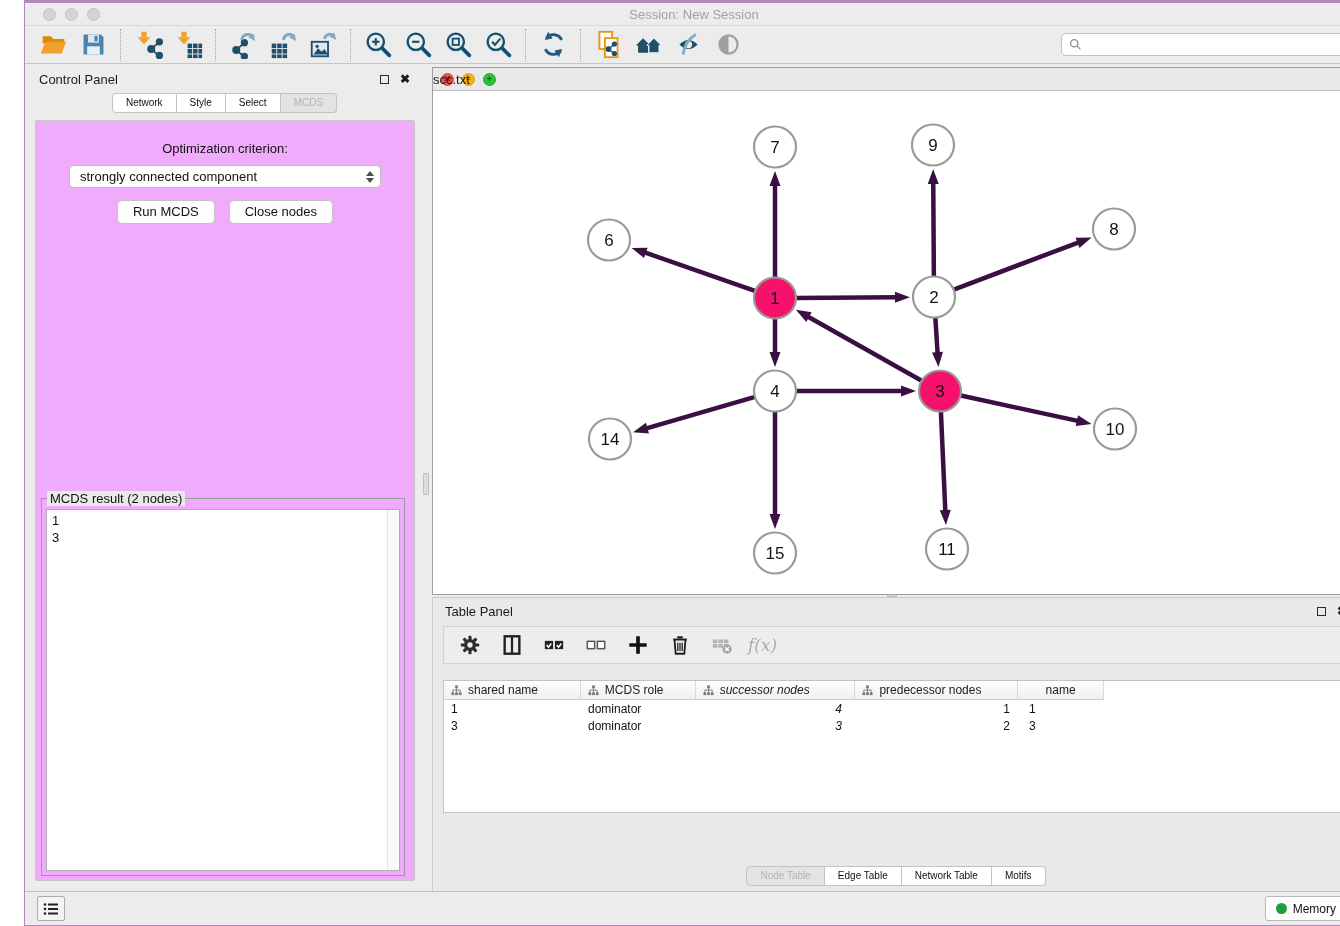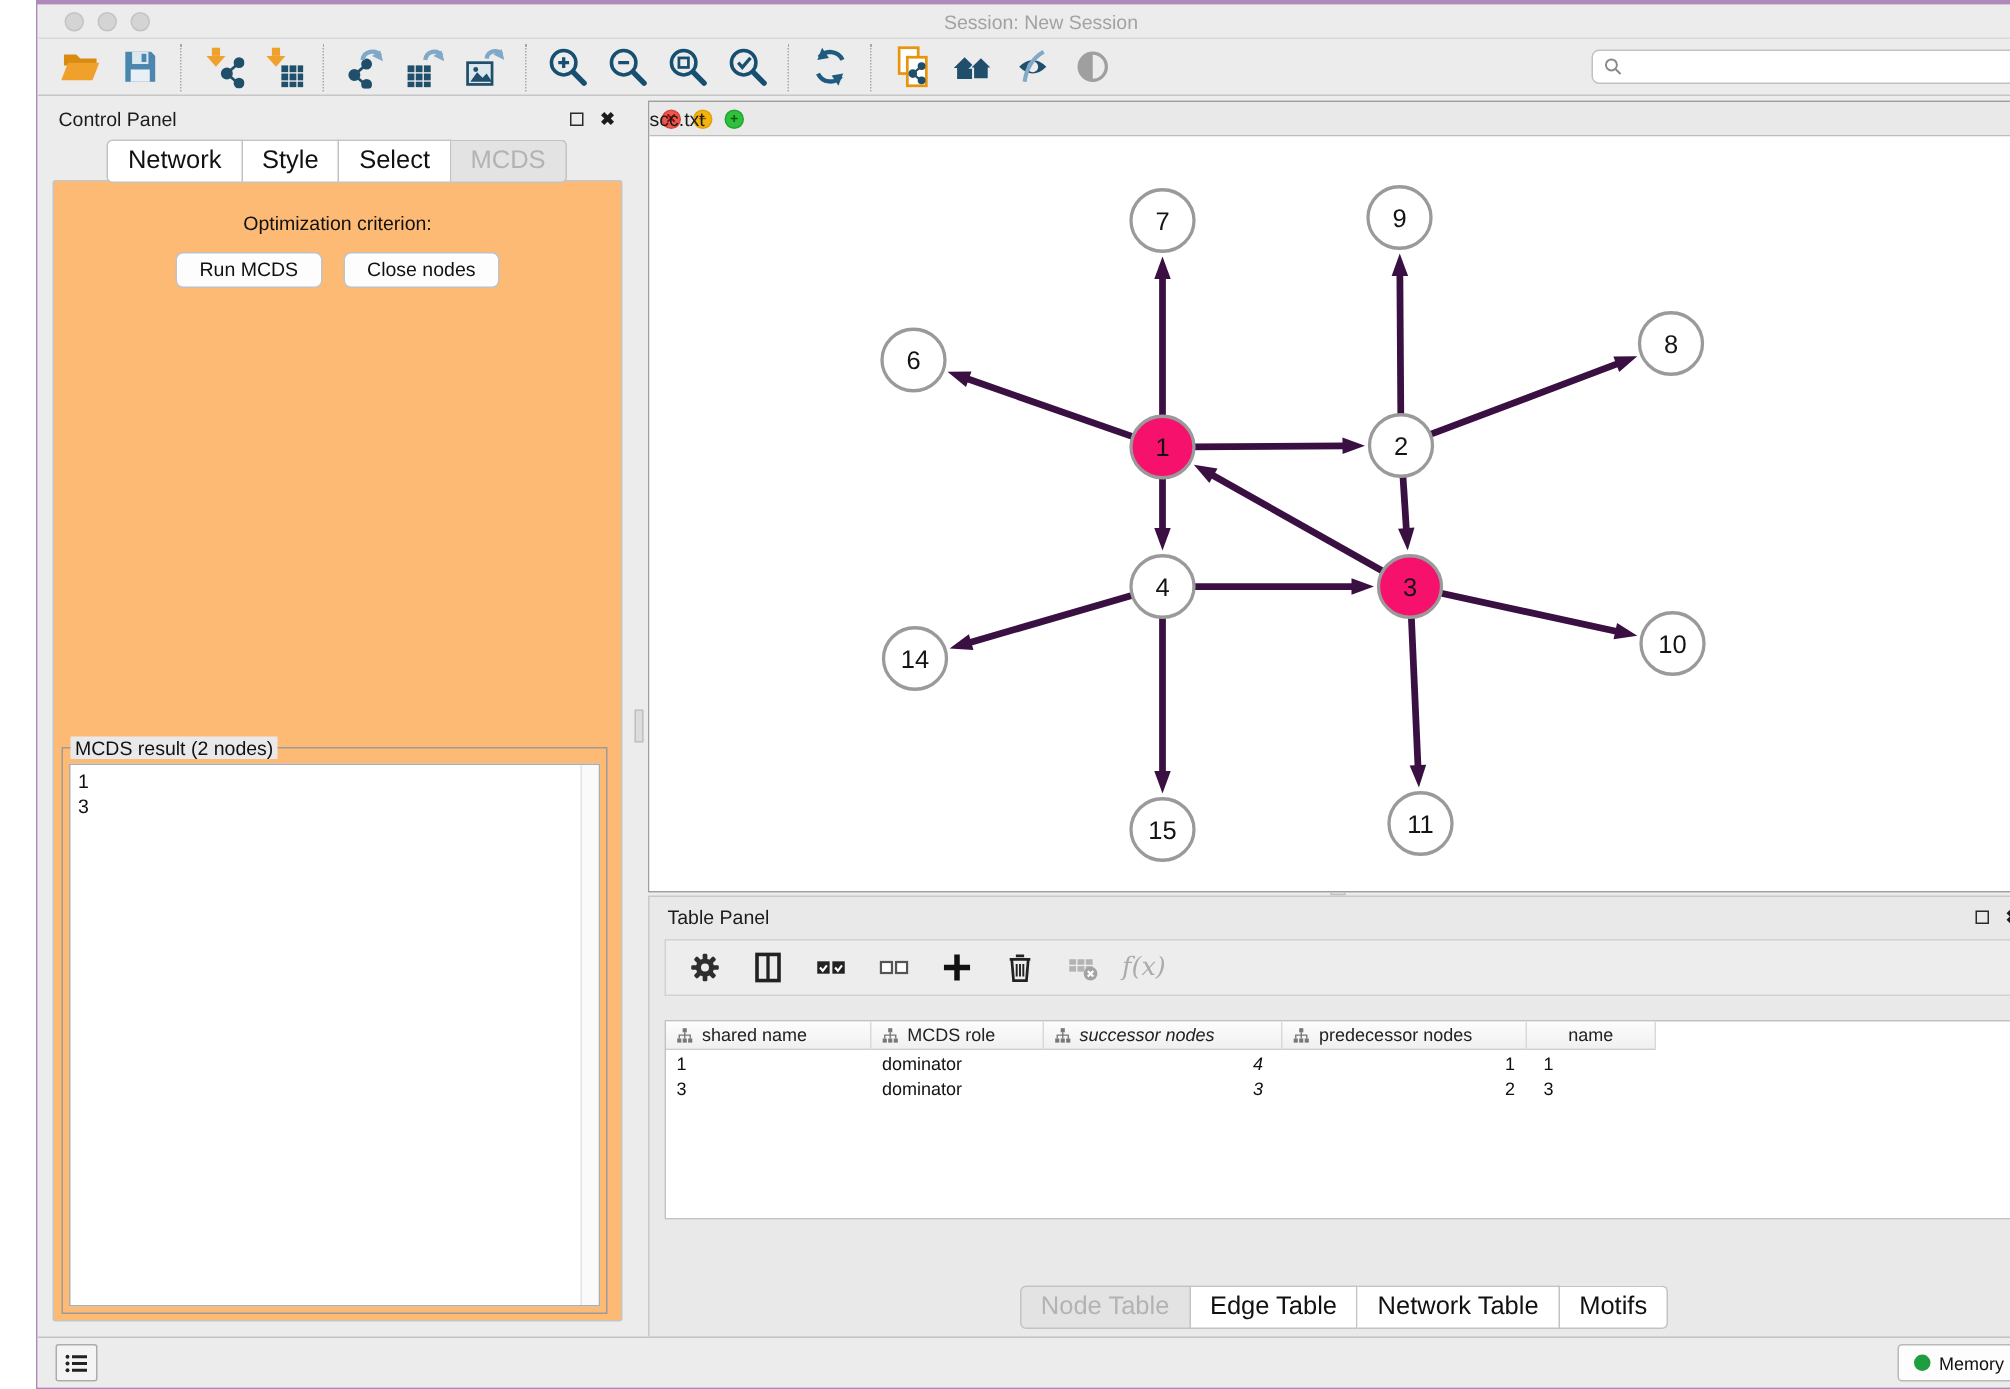--- a/index.html
+++ b/index.html
@@ -22,25 +22,25 @@
   .searchbox input { border:none; outline:none; flex:1; font-size:12px; background:transparent; }
 
   
   .control-panel { position:absolute; left:0; top:62px; width:399px; height:826px; background:#ececec; }
   .cp-header { height:28px; display:flex; align-items:center; padding:0 14px; }
   .panel-title { font-size:13px; color:#1c1c1c; }
   .hdr-icons { margin-left:auto; display:flex; gap:11px; align-items:center; }
   .float-ic { width:9px; height:9px; border:1.5px solid #2b2b2b; display:inline-block; }
   .close-ic { font-size:12px; font-weight:bold; color:#1c1c1c; line-height:1; }
   .cp-tabs { display:flex; justify-content:center; position:relative; z-index:2; }
-  .tab { font-size:17px; padding:3px 13px 4px; background:#fff; border:1px solid #c3c3c3; border-left:none; color:#111; }
+  .tab { font-size:10px; padding:3px 13px 4px; background:#fff; border:1px solid #c3c3c3; border-left:none; color:#111; }
   .tab:first-child { border-left:1px solid #c3c3c3; border-radius:4px 0 0 4px; }
   .tab:last-child { border-radius:0 4px 4px 0; }
   .tab.active { background:#e3e3e3; color:#b3b3b3; }
-  .cp-content { position:absolute; left:10px; right:9px; top:55px; bottom:10px; background:#fdba74; border:1px solid #c5c5c5; border-radius:2px; }
+  .cp-content { position:absolute; left:10px; right:9px; top:55px; bottom:10px; background:#f0abfc; border:1px solid #c5c5c5; border-radius:2px; }
   .opt-label { text-align:center; margin-top:20px; font-size:13px; color:#111; }
   .dropdown { margin:9px auto 0; width:312px; height:23px; background:#fff; border:1px solid #bdbdbd; border-radius:5px; display:flex; align-items:center; padding:0 6px 0 10px; font-size:13px; color:#111; }
   .dd-stepper { margin-left:auto; display:flex; flex-direction:column; gap:2px; align-items:center; }
   .dd-up { width:0; height:0; border-left:4px solid transparent; border-right:4px solid transparent; border-bottom:5px solid #4a4a4a; }
   .dd-down { width:0; height:0; border-left:4px solid transparent; border-right:4px solid transparent; border-top:5px solid #4a4a4a; }
   .btn-row { display:flex; justify-content:center; gap:14px; margin-top:12px; }
   .pushbtn { font-size:13px; color:#111; background:#fdfdfd; border:1px solid #c2c2c2; border-radius:5px; padding:3px 15px 4px; font-family:"Liberation Sans",sans-serif; }
   .result-group { position:absolute; left:5px; right:9px; top:377px; bottom:4px; border:1px solid #9b9b9b; }
   .result-legend { position:absolute; top:-8px; left:5px; background:#e9e9e9; padding:0 3px; font-size:13px; color:#111; }
   .result-text { position:absolute; left:4px; right:4px; top:10px; bottom:4px; background:#fff; border:1px solid #adadad; font-size:13px; line-height:17px; padding:2px 5px; color:#111; }
@@ -278,20 +278,27 @@
       </span>
     </div>
     <div class="cp-tabs">
       <span class="tab">Network</span>
       <span class="tab">Style</span>
       <span class="tab">Select</span>
       <span class="tab active">MCDS</span>
     </div>
     <div class="cp-content">
       <div class="opt-label">Optimization criterion:</div>
+      <div class="dropdown">
+        <span>strongly connected component</span>
+        <span class="dd-stepper">
+            <span class="dd-up"></span>
+            <span class="dd-down"></span>
+          </span>
+      </div>
       <div class="btn-row">
         <button class="pushbtn">Run MCDS</button>
         <button class="pushbtn">Close nodes</button>
       </div>
       <div class="result-group">
         <span class="result-legend">MCDS result (2 nodes)</span>
         <div class="result-text">
           <div>1</div>
           <div>3</div>
           <div class="result-scroll"></div>

